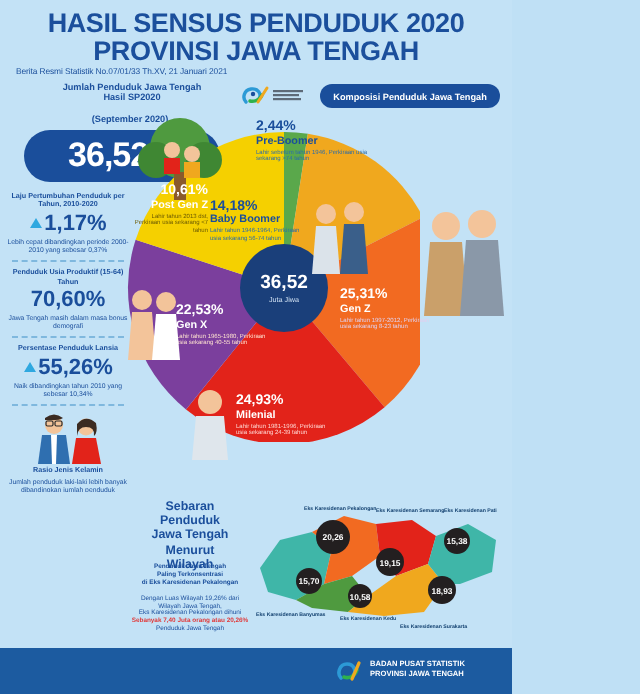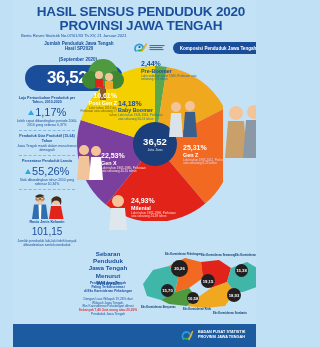--- a/index.html
+++ b/index.html
@@ -2,21 +2,21 @@
 <html><head>
 <meta charset="utf-8">
 <style>
   html,body{margin:0;padding:0;}
   body{
     width:256px;height:347px;overflow:hidden;
     background:#bfe0f5;
     font-family:"Liberation Sans", sans-serif;
     position:relative;
   }
-  .root{position:absolute;inset:0;background:#c3e2f6;margin-left:13px;}
+  .root{position:absolute;inset:0;background:#c3e2f6;}
 
   
   .header{position:absolute;left:0;top:0;width:256px;height:56px;background:#c3e2f6;}
   .title{
     position:absolute;left:0;top:5px;width:256px;text-align:center;
     font-size:13.5px;font-weight:bold;color:#1b4f9c;line-height:13.5px;
     letter-spacing:-0.2px;
   }
   .title .l2{display:block;}
   .brs{
@@ -47,21 +47,21 @@
   .bignum-unit{
     font-size:5px;font-weight:bold;color:#ffffff;line-height:5.4px;
     margin-left:3px;text-align:left;
   }
   .people-icon{position:absolute;left:112px;top:66px;width:26px;height:24px;}
 
   
   .leftcol{position:absolute;left:2px;top:96px;width:64px;}
   .stat{width:64px;text-align:center;position:relative;}
   .stat-cap{font-size:3.6px;color:#1b4f9c;line-height:4.4px;font-weight:bold;}
-  .stat-val{font-size:11px;font-weight:normal;color:#1a4e9b;line-height:12px;margin-top:1px;}
+  .stat-val{font-size:11px;font-weight:bold;color:#1a4e9b;line-height:12px;margin-top:1px;}
   .stat-val.sm{font-size:10px;}
   .stat-note{font-size:3.4px;color:#1b4f9c;line-height:4.2px;margin-top:1px;}
   .tri{
     display:inline-block;width:0;height:0;vertical-align:middle;
     border-left:3.2px solid transparent;border-right:3.2px solid transparent;
     border-bottom:5px solid #2fa8e0;margin-right:1.5px;
   }
   .dashed{
     width:56px;margin:3px auto;border-top:0.8px dashed #7fb8de;height:0;
   }
@@ -169,20 +169,21 @@
       <div class="stat-val">
         <span class="tri"></span><span>1,17%</span>
       </div>
       <div class="stat-note">Lebih cepat dibandingkan periode 2000-2010 yang sebesar 0,37%</div>
     </div>
 
     <div class="dashed"></div>
 
     <div class="stat">
       <div class="stat-cap">Penduduk Usia Produktif (15-64) Tahun</div>
+      <div class="stat-val">70,60%</div>
       <div class="stat-note">Jawa Tengah masih dalam masa bonus demografi</div>
     </div>
 
     <div class="dashed"></div>
 
     <div class="stat">
       <div class="stat-cap">Persentase Penduduk Lansia</div>
       <div class="stat-val">
         <span class="tri"></span><span>55,26%</span>
       </div>
@@ -198,21 +199,20 @@
       <rect x="31" y="9" width="7" height="5" rx="1.5" fill="none" stroke="#2b2b2b" stroke-width="1.2"></rect>
       <path d="M18 23 h24 l4 29 h-32 z" fill="#2f6fb0"></path>
       <path d="M27 23 h6 l-1 29 h-4 z" fill="#ffffff"></path>
       <circle cx="62" cy="15" r="8.5" fill="#f3c49a"></circle>
       <path d="M53 12 q9 -10 19 -1 q2 10 -2 13 q1 -9 -8 -9 q-8 0 -9 9 z" fill="#3b2b22"></path>
       <path d="M52 26 h20 l5 26 h-29 z" fill="#e2231a"></path>
     </svg>
 
     <div class="stat" style="margin-top:1px;">
       <div class="stat-cap">Rasio Jenis Kelamin</div>
-      <div class="stat-val sm">101,15</div>
       <div class="stat-note">Jumlah penduduk laki-laki lebih banyak dibandingkan jumlah penduduk perempuan</div>
     </div>
   </div>
 
   <div class="gen-panel">
 
     <div class="donut-wrap">
       <svg width="150" height="165" viewBox="0 0 150 165">
         <g transform="translate(82,88)">
 

